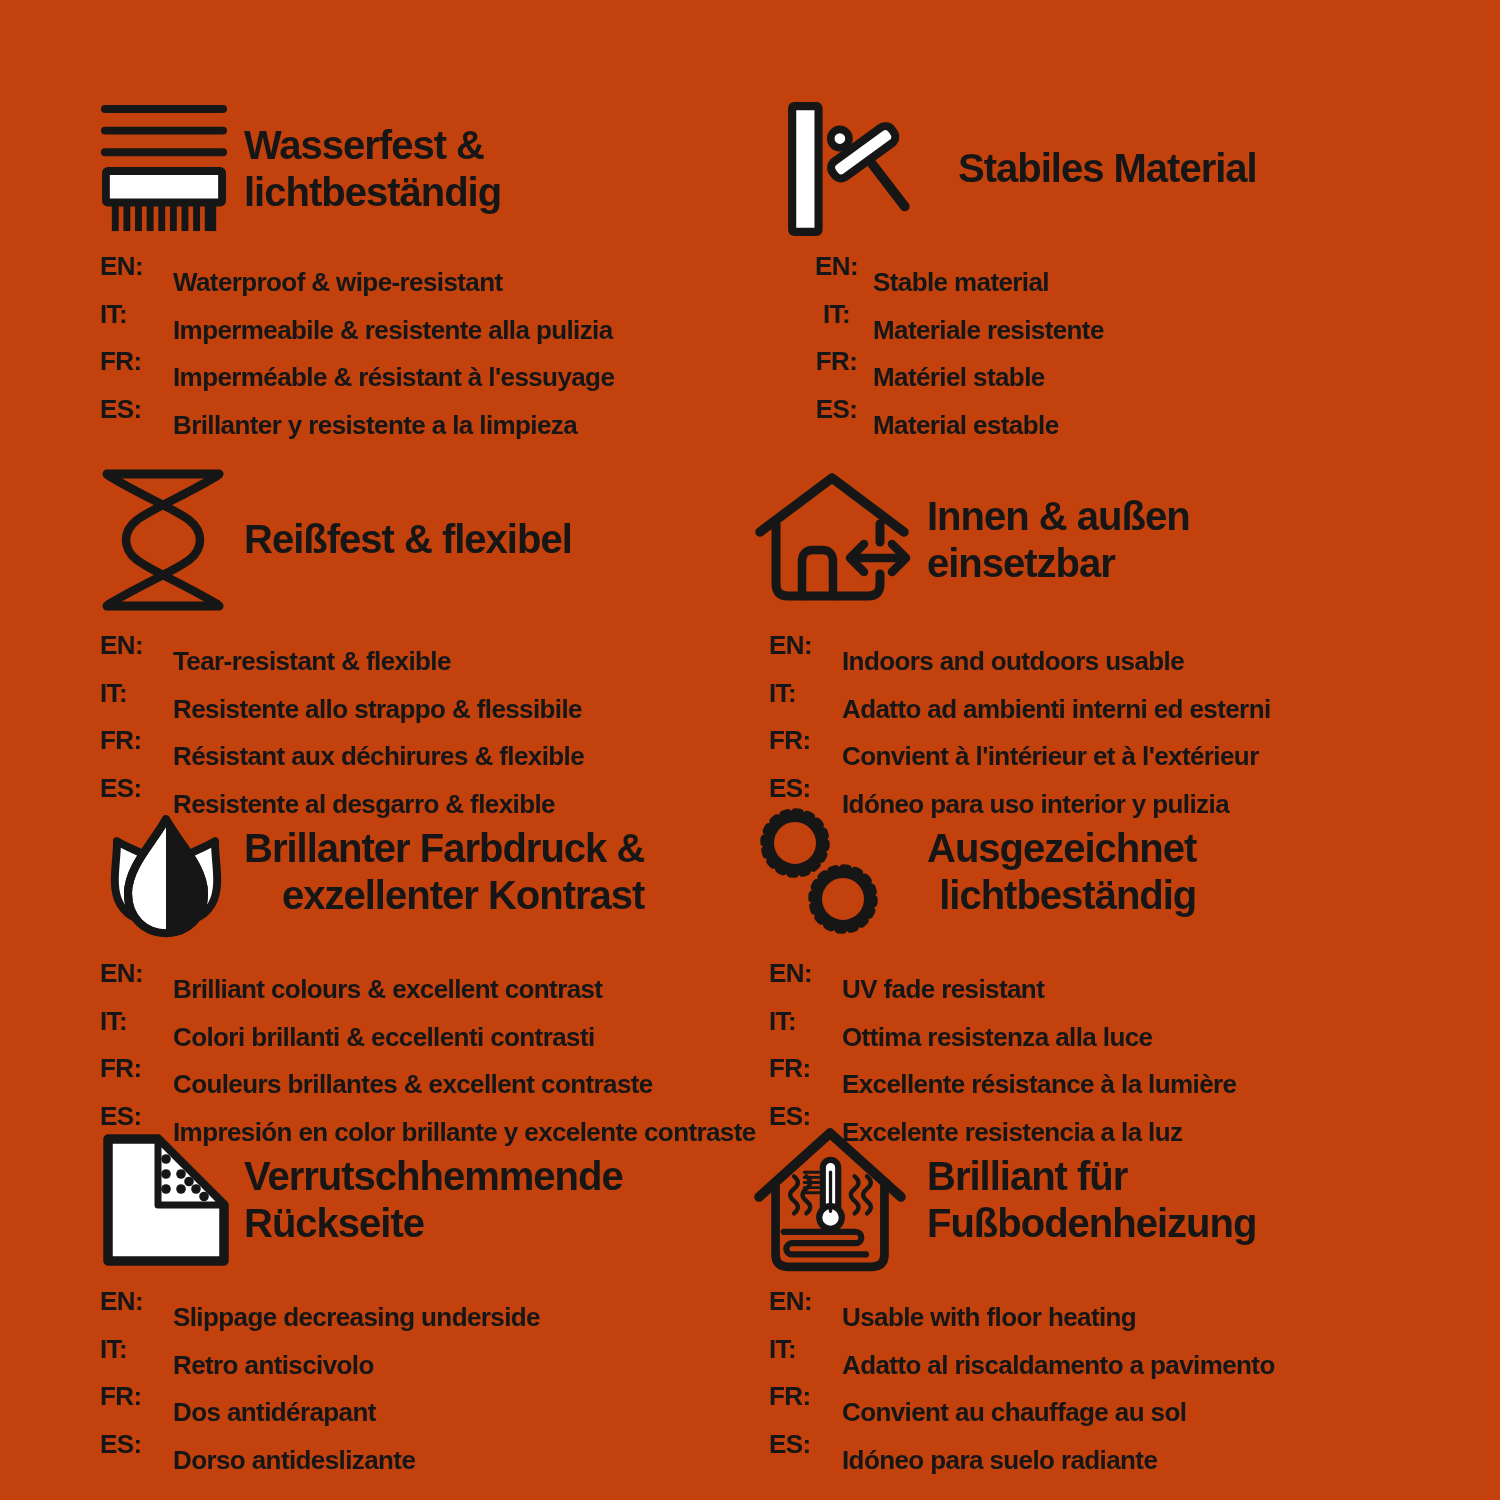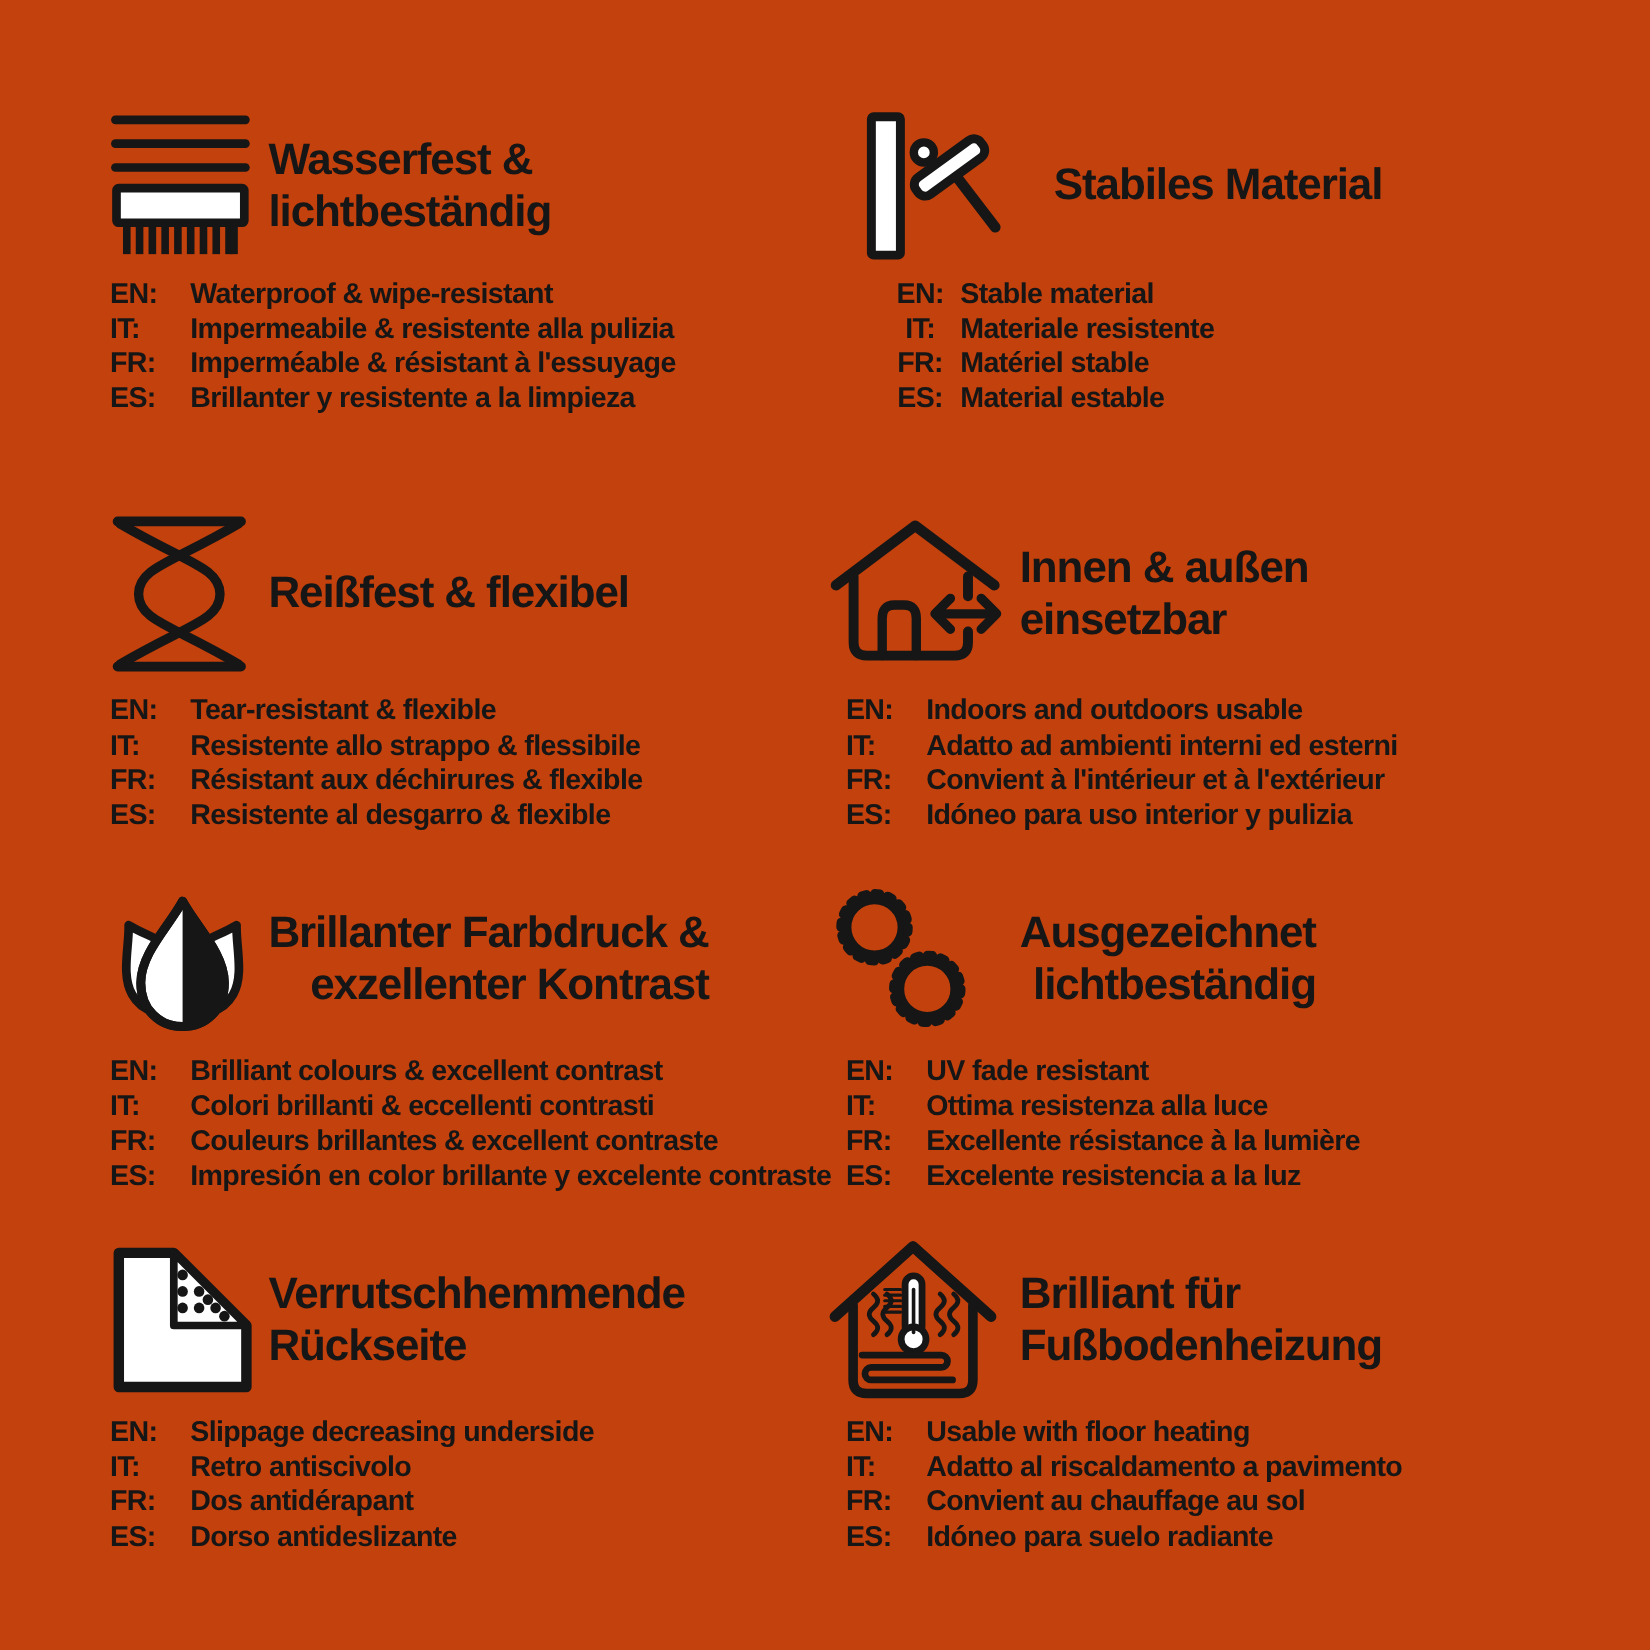--- a/index.html
+++ b/index.html
@@ -20,21 +20,21 @@
   .ic svg{display:block;overflow:visible;}
   .title{
     margin:0;font-size:40px;font-weight:bold;line-height:47px;
     letter-spacing:-1px;color:#161616;
   }
   .title div:empty{display:none;}
   .trs{margin-top:4px;}
   .right .trs{padding-left:14px;}
   .tr{display:flex;font-size:26px;font-weight:bold;line-height:31.5px;letter-spacing:-0.6px;}
   .tr .lg{width:73px;flex:0 0 auto;}
-  .tr .tx{white-space:nowrap;}
+  .tr .tx{white-space:nowrap;margin-top:16px;}
   .st{stroke:#161616;fill:none;stroke-linecap:round;stroke-linejoin:round;}
   .sf{stroke:#161616;fill:#ffffff;stroke-linejoin:round;}
   .bk{fill:#161616;stroke:none;}
 </style>
 </head>
 <body>
 
 <div id="canvas">
 
   <section class="block" style="left:100px;top:90px;">

